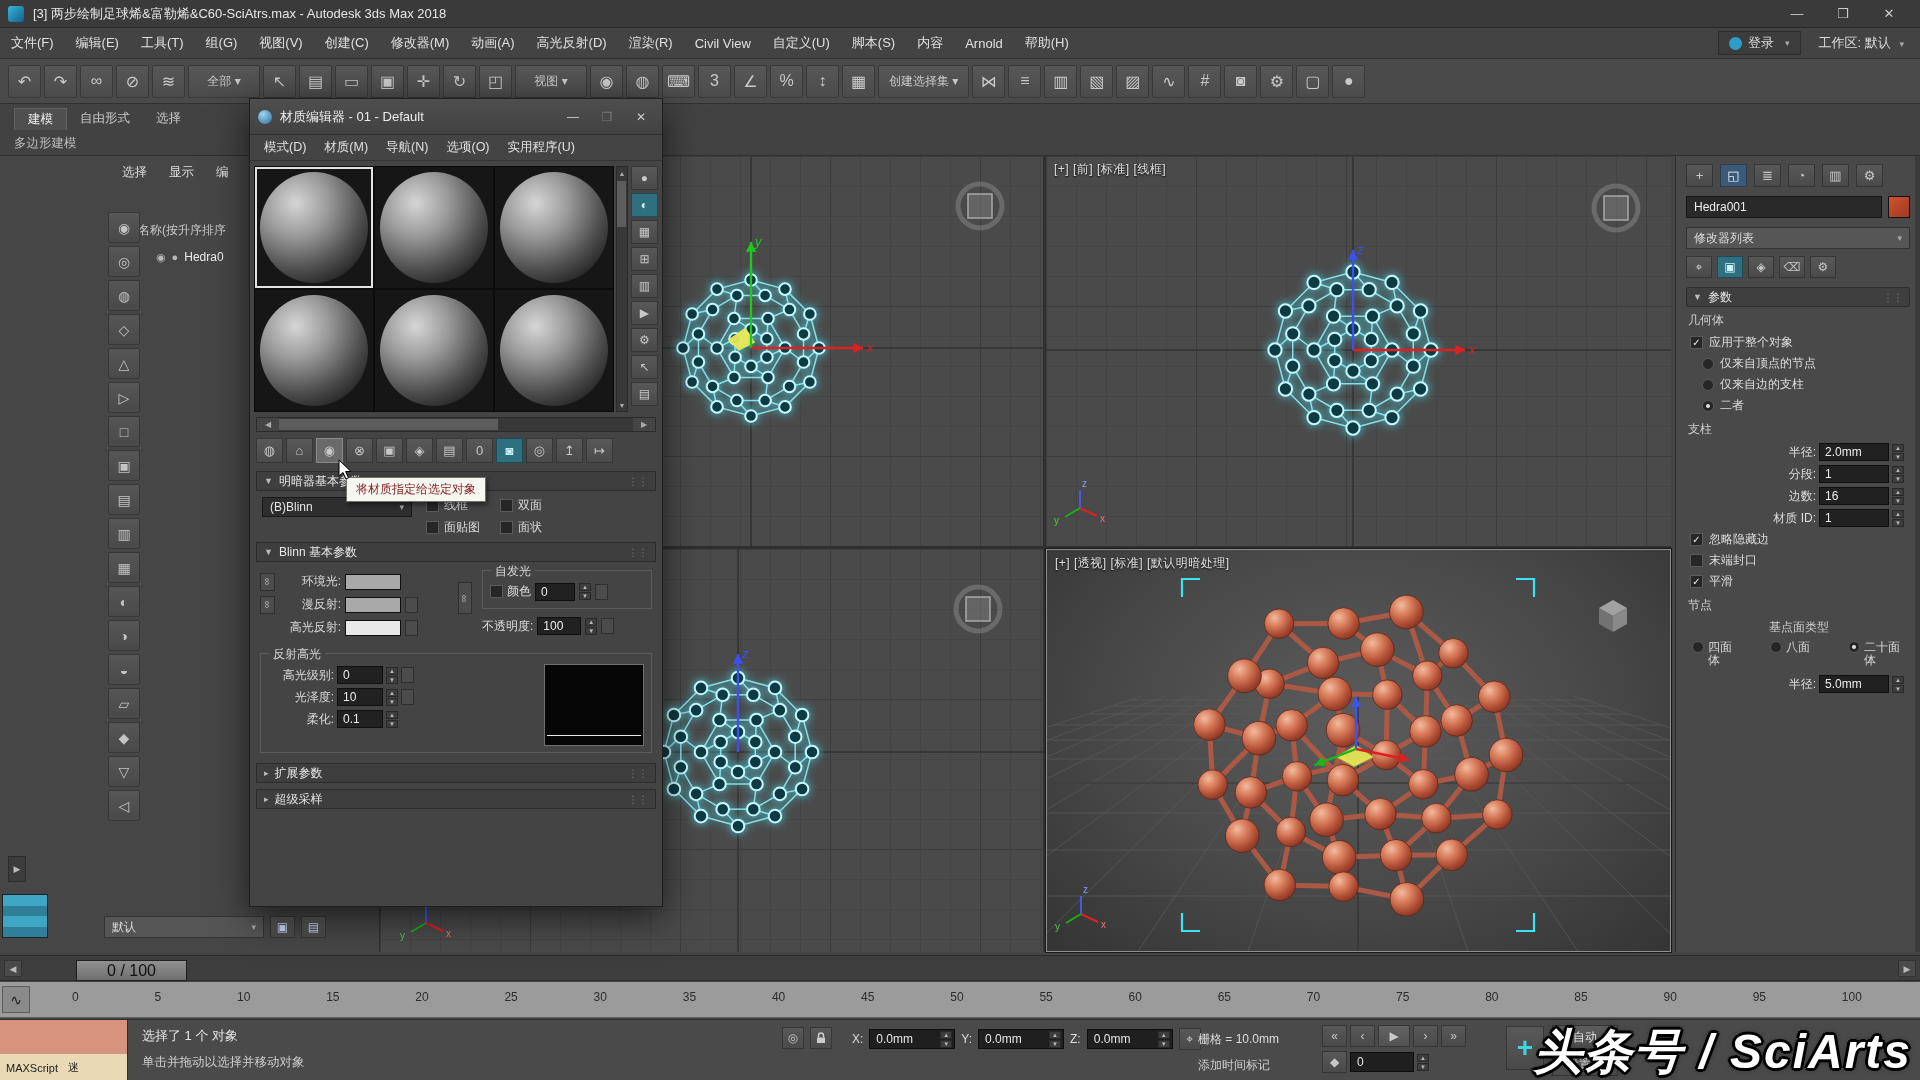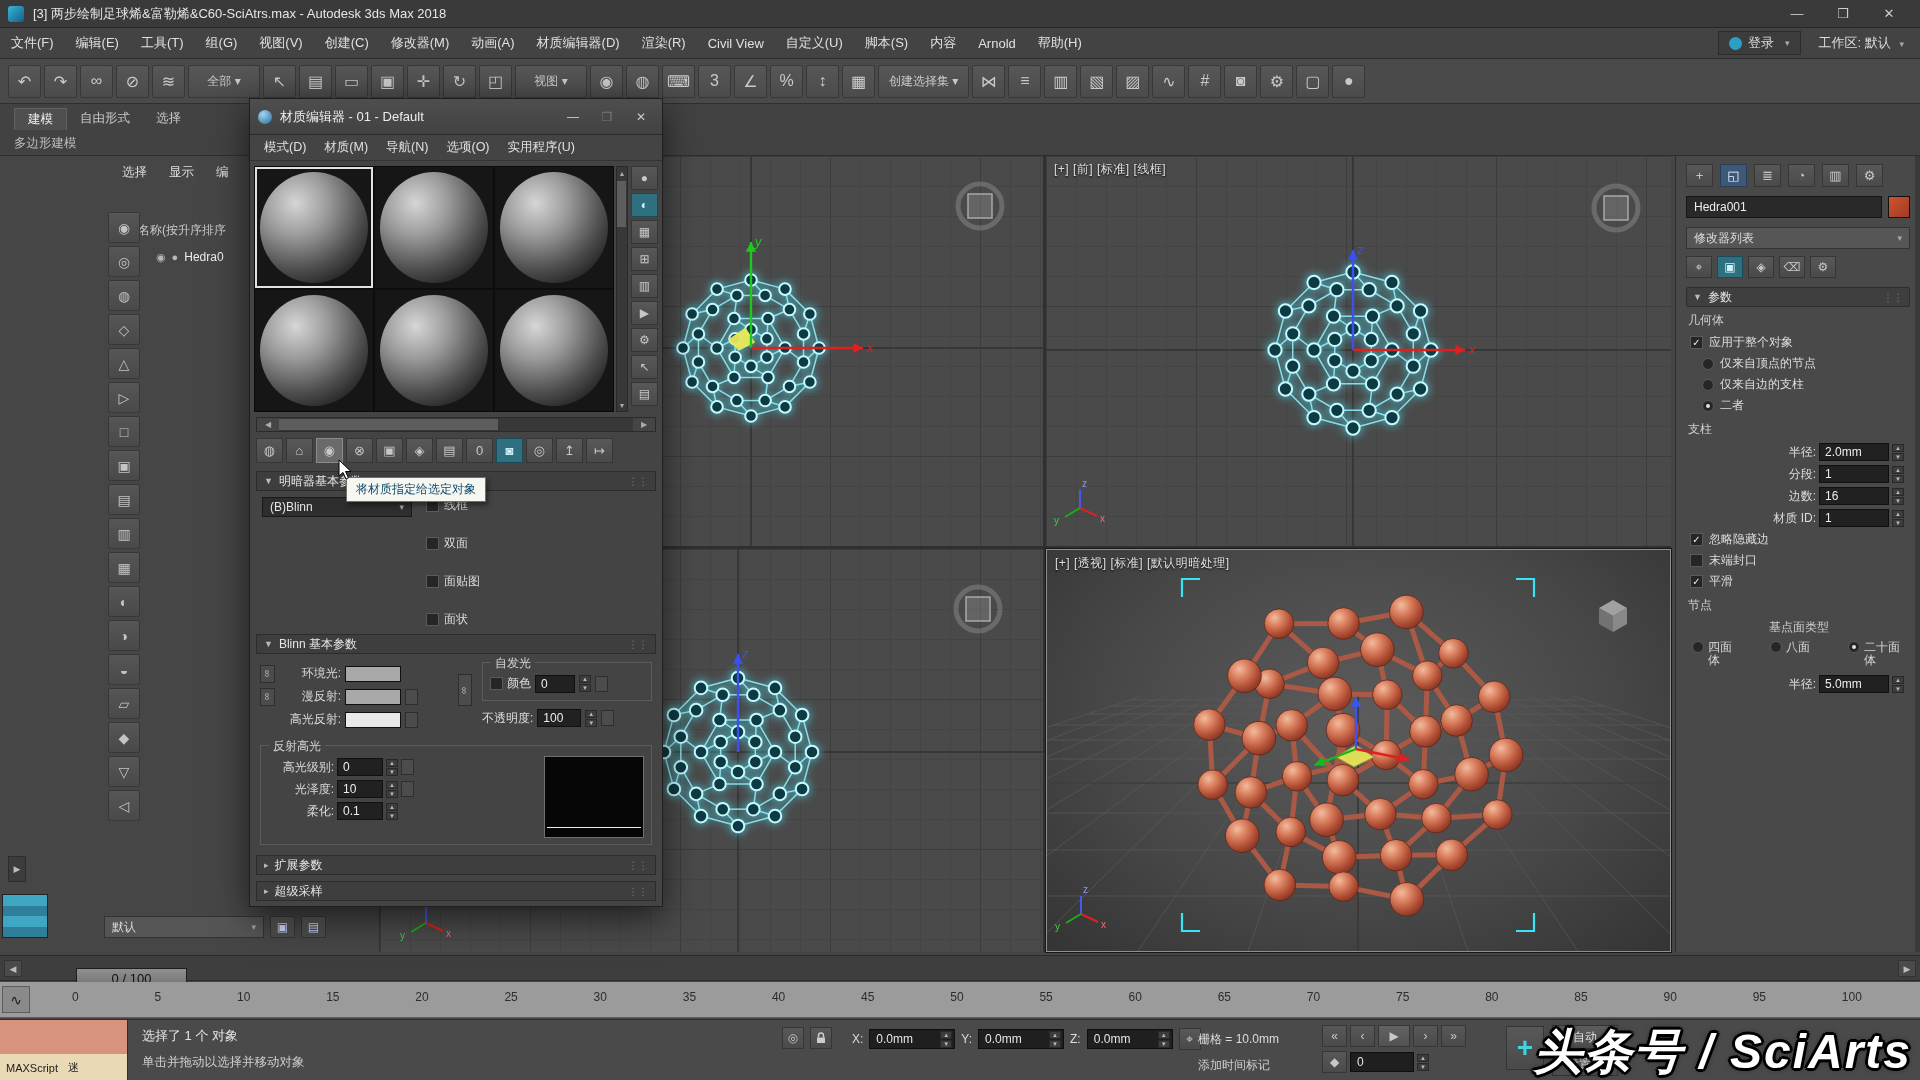--- a/index.html
+++ b/index.html
@@ -113,21 +113,21 @@
 .me-tool.hov{background:#6a6a6a;border-color:#8a8a8a}
 .me-tool.on{background:#2e6f80;border-color:#1d4a57;color:#cdf2fa}
 .me-namerow{display:flex;gap:7px;padding:5px 6px 2px 6px;align-items:center}
 .me-mtl-dd{flex:1;height:22px;background:#2e2e2e;border:1px solid #191919}
 .me-std-btn{width:96px;height:22px;background:linear-gradient(#5e5e5e,#4d4d4d);border:1px solid #333;display:flex;align-items:center;justify-content:center;font-size:12px;color:#e4e4e4}
 .me-roll{margin:6px 6px 0 6px;background:#3e3e3e;border:1px solid #2c2c2c;height:20px;display:flex;align-items:center;gap:6px;padding:0 7px;color:#e6e6e6}
 .me-roll .dots{margin-left:auto;color:#777;font-size:10px}
 .arr{font-size:9px;color:#bbb}
 .me-shader-body{margin:6px 12px 2px 12px;display:flex;gap:14px;align-items:flex-start}
 .dd{width:150px;height:20px;background:#2e2e2e;border:1px solid #191919;display:flex;justify-content:space-between;align-items:center;padding:0 7px;color:#e6e6e6}
-.chk2{display:grid;grid-template-columns:1fr;gap:21px 20px}
+.chk2{display:grid;grid-template-columns:1fr 1fr;gap:5px 20px}
 .chk-lab{display:flex;gap:5px;align-items:center;color:#d8d8d8}
 .me-blinn{margin:8px 10px 0 10px;display:flex;gap:10px}
 .blinn-left{width:212px;position:relative}
 .crow{display:flex;align-items:center;gap:4px;height:23px}
 .lockbtn{width:15px;height:18px;background:#4c4c4c;border:1px solid #2e2e2e;color:#bbb;font-size:10px;display:flex;align-items:center;justify-content:center}
 .clab{width:62px;text-align:right;color:#d8d8d8}
 .swatch{width:56px;height:16px;border:1px solid #101010;background:#a9a9a9}
 .swatch.spec{background:#e9e9e9}
 .mapbtn{width:13px;height:16px;background:#4c4c4c;border:1px solid #2e2e2e}
 .chain{position:absolute;left:198px;top:12px;width:14px;height:32px;background:#4c4c4c;border:1px solid #2e2e2e;color:#bbb;font-size:10px;display:flex;align-items:center;justify-content:center}
@@ -136,26 +136,26 @@
 .groupbox{border:1px solid #5c5c5c;position:relative;padding:10px 7px 6px 7px}
 .groupbox .legend{position:absolute;left:8px;top:-8px;background:#444;padding:0 4px;color:#d4d4d4}
 .si-row{display:flex;align-items:center;gap:4px;height:21px}
 .op-row{display:flex;align-items:center;gap:4px;height:22px;margin-top:6px}
 .spec-group{margin:10px 10px 0 10px;display:flex;gap:12px}
 .spec-left{flex:1;display:flex;flex-direction:column;gap:4px;padding-top:2px}
 .srow{display:flex;align-items:center;gap:3px}
 .slab{width:66px;text-align:right;color:#d8d8d8}
 .hl-preview{width:100px;height:82px;background:#060606;border:1px solid #6f6f6f;position:relative}
 .hl-preview::after{content:"";position:absolute;left:2px;right:2px;bottom:9px;height:1px;background:#e9e9e9}
-.me-tooltip{position:absolute;left:96px;top:378px;background:#f7f7f2;color:#0c4a6e;border:1px solid #6f6f6f;padding:3px 9px;font-size:12px;box-shadow:2px 3px 5px rgba(0,0,0,.45);z-index:6;white-space:nowrap}
+.me-tooltip{position:absolute;left:96px;top:378px;background:#f7f7f2;color:#7f1d1d;border:1px solid #6f6f6f;padding:3px 9px;font-size:12px;box-shadow:2px 3px 5px rgba(0,0,0,.45);z-index:6;white-space:nowrap}
 .me-cursor{position:absolute;left:88px;top:360px;z-index:7}
 
 .timeline-row{position:absolute;left:0;top:955px;width:1920px;height:26px;background:#3e3e3e;border-top:1px solid #2b2b2b;border-bottom:1px solid #2b2b2b}
 .tl-arrow{position:absolute;top:4px;width:18px;height:17px;background:#4a4a4a;border:1px solid #333;color:#bbb;font-size:9px;display:flex;align-items:center;justify-content:center}
-.tl-handle{position:absolute;left:76px;top:12px;width:111px;height:21px;background:linear-gradient(#909090,#6f6f6f);border:1px solid #1f1f1f;color:#111;font-size:13px;display:flex;align-items:center;justify-content:center}
+.tl-handle{position:absolute;left:76px;top:4px;width:111px;height:21px;background:linear-gradient(#909090,#6f6f6f);border:1px solid #1f1f1f;color:#111;font-size:16px;display:flex;align-items:center;justify-content:center}
 .ruler-row{position:absolute;left:0;top:982px;width:1920px;height:36px;background:#9b9b9b;border-bottom:1px solid #5f5f5f}
 .ruler-nums{position:absolute;left:72px;right:58px;top:8px;display:flex;justify-content:space-between;color:#2c2c2c;font-size:12px}
 .mini-curve{position:absolute;left:2px;top:4px;width:28px;height:27px;background:#8a8a8a;border:1px solid #5c5c5c;color:#222;font-size:14px;display:flex;align-items:center;justify-content:center}
 
 .statusbar{position:absolute;left:0;top:1019px;width:1920px;height:61px;background:#4a4a4a;border-top:1px solid #2e2e2e}
 .mxs-box{position:absolute;left:0;top:0;width:128px;height:61px;background:#d7937e;border-right:1px solid #2e2e2e;overflow:hidden}
 .mxs-strip{position:absolute;left:0;bottom:0;width:100%;height:27px;background:#e9d9b5;display:flex;align-items:center;gap:10px;padding:0 6px;color:#1d1d1d;font-size:11px}
 .prompt1{position:absolute;left:142px;top:7px;font-size:13px;color:#e4e4e4}
 .prompt2{position:absolute;left:142px;top:34px;font-size:12.5px;color:#cfcfcf}
 .tgl{position:absolute;top:7px;width:22px;height:22px;background:linear-gradient(#585858,#4a4a4a);border:1px solid #363636;color:#c8c8c8;font-size:12px;display:flex;align-items:center;justify-content:center}
@@ -192,21 +192,21 @@
   <div style="display:flex;height:100%">
 
   <div class="menu-item">文件(F)</div>
       <div class="menu-item">编辑(E)</div>
       <div class="menu-item">工具(T)</div>
       <div class="menu-item">组(G)</div>
       <div class="menu-item">视图(V)</div>
       <div class="menu-item">创建(C)</div>
       <div class="menu-item">修改器(M)</div>
       <div class="menu-item">动画(A)</div>
-      <div class="menu-item">材质编辑器(D)</div>
+      <div class="menu-item">高光反射(D)</div>
       <div class="menu-item">渲染(R)</div>
       <div class="menu-item">Civil View</div>
       <div class="menu-item">自定义(U)</div>
       <div class="menu-item">脚本(S)</div>
       <div class="menu-item">内容</div>
       <div class="menu-item">Arnold</div>
       <div class="menu-item">帮助(H)</div>
     </div>
   <div class="menubar-right">
     <div class="login-box">

